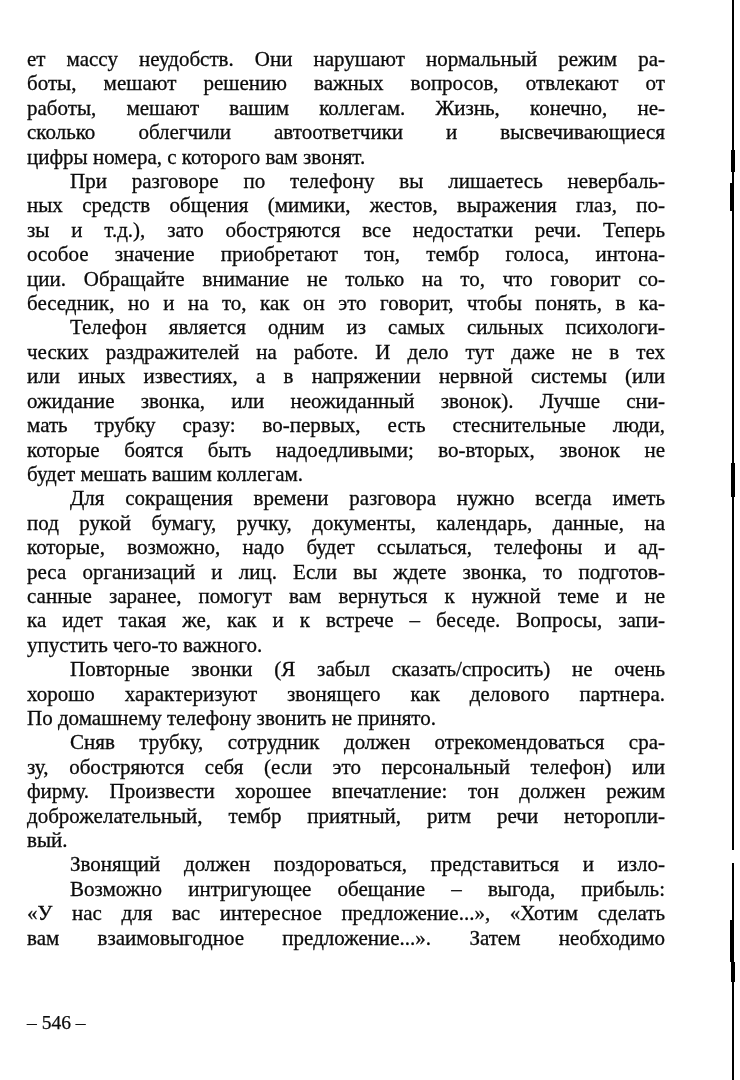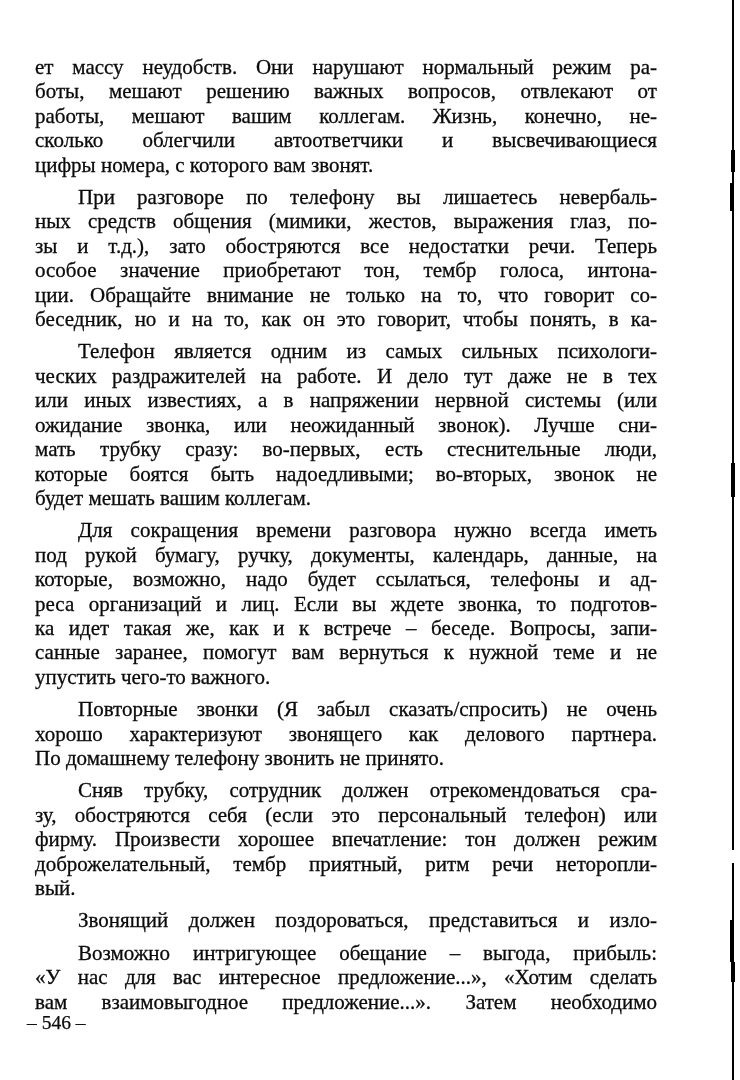--- a/index.html
+++ b/index.html
@@ -28,21 +28,21 @@
     position: absolute;
     left: 27px;
     top: 47px;
     width: 638px;
     color: var(--ink);
     font-size: 21px;
     line-height: 24.4px;
     -webkit-text-stroke: 0.3px var(--ink);
   }
   .para {
-    margin: 8px;
+    margin: 0;
   }
   .line {
     text-align: justify;
     text-align-last: justify;
     white-space: normal;
   }
   .line.para-end {
     text-align-last: left;
   }
   .line.indent {
@@ -97,22 +97,22 @@
         <div class="line">ожидание звонка, или неожиданный звонок). Лучше сни-</div>
         <div class="line">мать трубку сразу: во-первых, есть стеснительные люди,</div>
         <div class="line">которые боятся быть надоедливыми; во-вторых, звонок не</div>
         <div class="line para-end">будет мешать вашим коллегам.</div>
       </div>
       <div class="para">
         <div class="line indent">Для сокращения времени разговора нужно всегда иметь</div>
         <div class="line">под рукой бумагу, ручку, документы, календарь, данные, на</div>
         <div class="line">которые, возможно, надо будет ссылаться, телефоны и ад-</div>
         <div class="line">реса организаций и лиц. Если вы ждете звонка, то подготов-</div>
+        <div class="line">санные заранее, помогут вам вернуться к нужной теме и не</div>
         <div class="line">ка идет такая же, как и к встрече – беседе. Вопросы, запи-</div>
-        <div class="line">санные заранее, помогут вам вернуться к нужной теме и не</div>
         <div class="line para-end">упустить чего-то важного.</div>
       </div>
       <div class="para">
         <div class="line indent">Повторные звонки (Я забыл сказать/спросить) не очень</div>
         <div class="line">хорошо характеризуют звонящего как делового партнера.</div>
         <div class="line para-end">По домашнему телефону звонить не принято.</div>
       </div>
       <div class="para">
         <div class="line indent">Сняв трубку, сотрудник должен отрекомендоваться сра-</div>
         <div class="line">зу, обостряются себя (если это персональный телефон) или</div>

